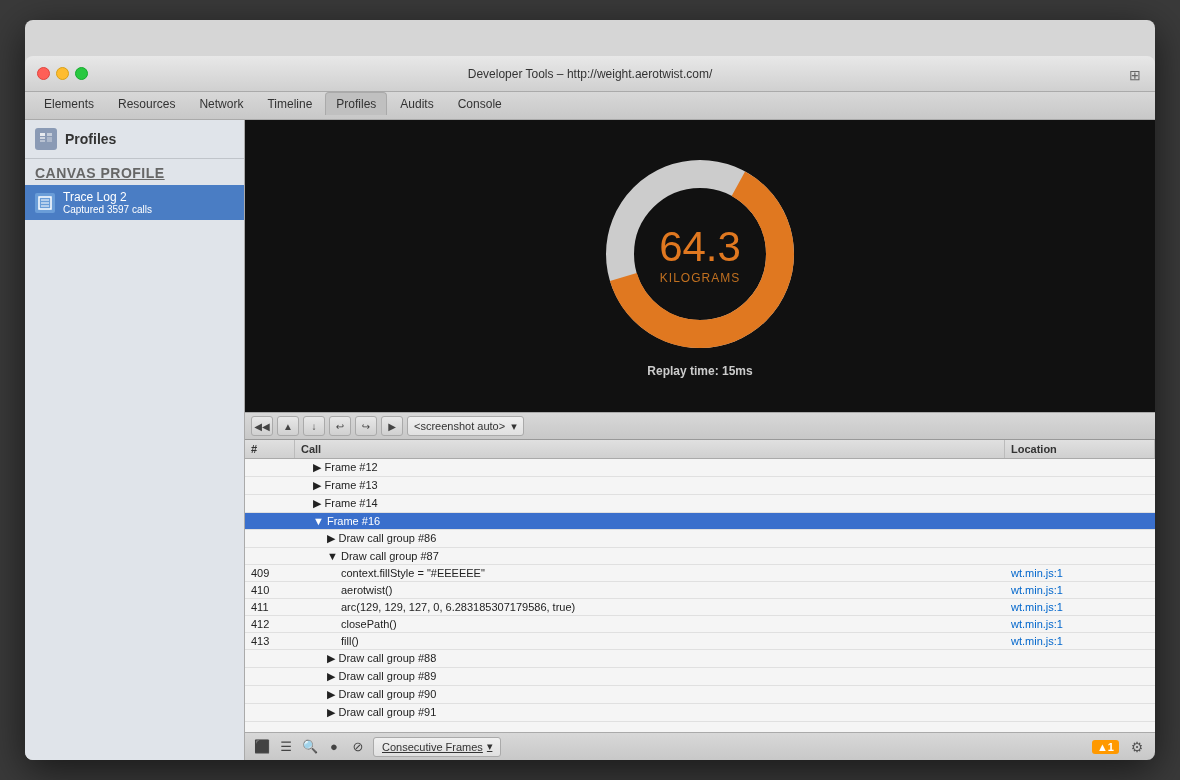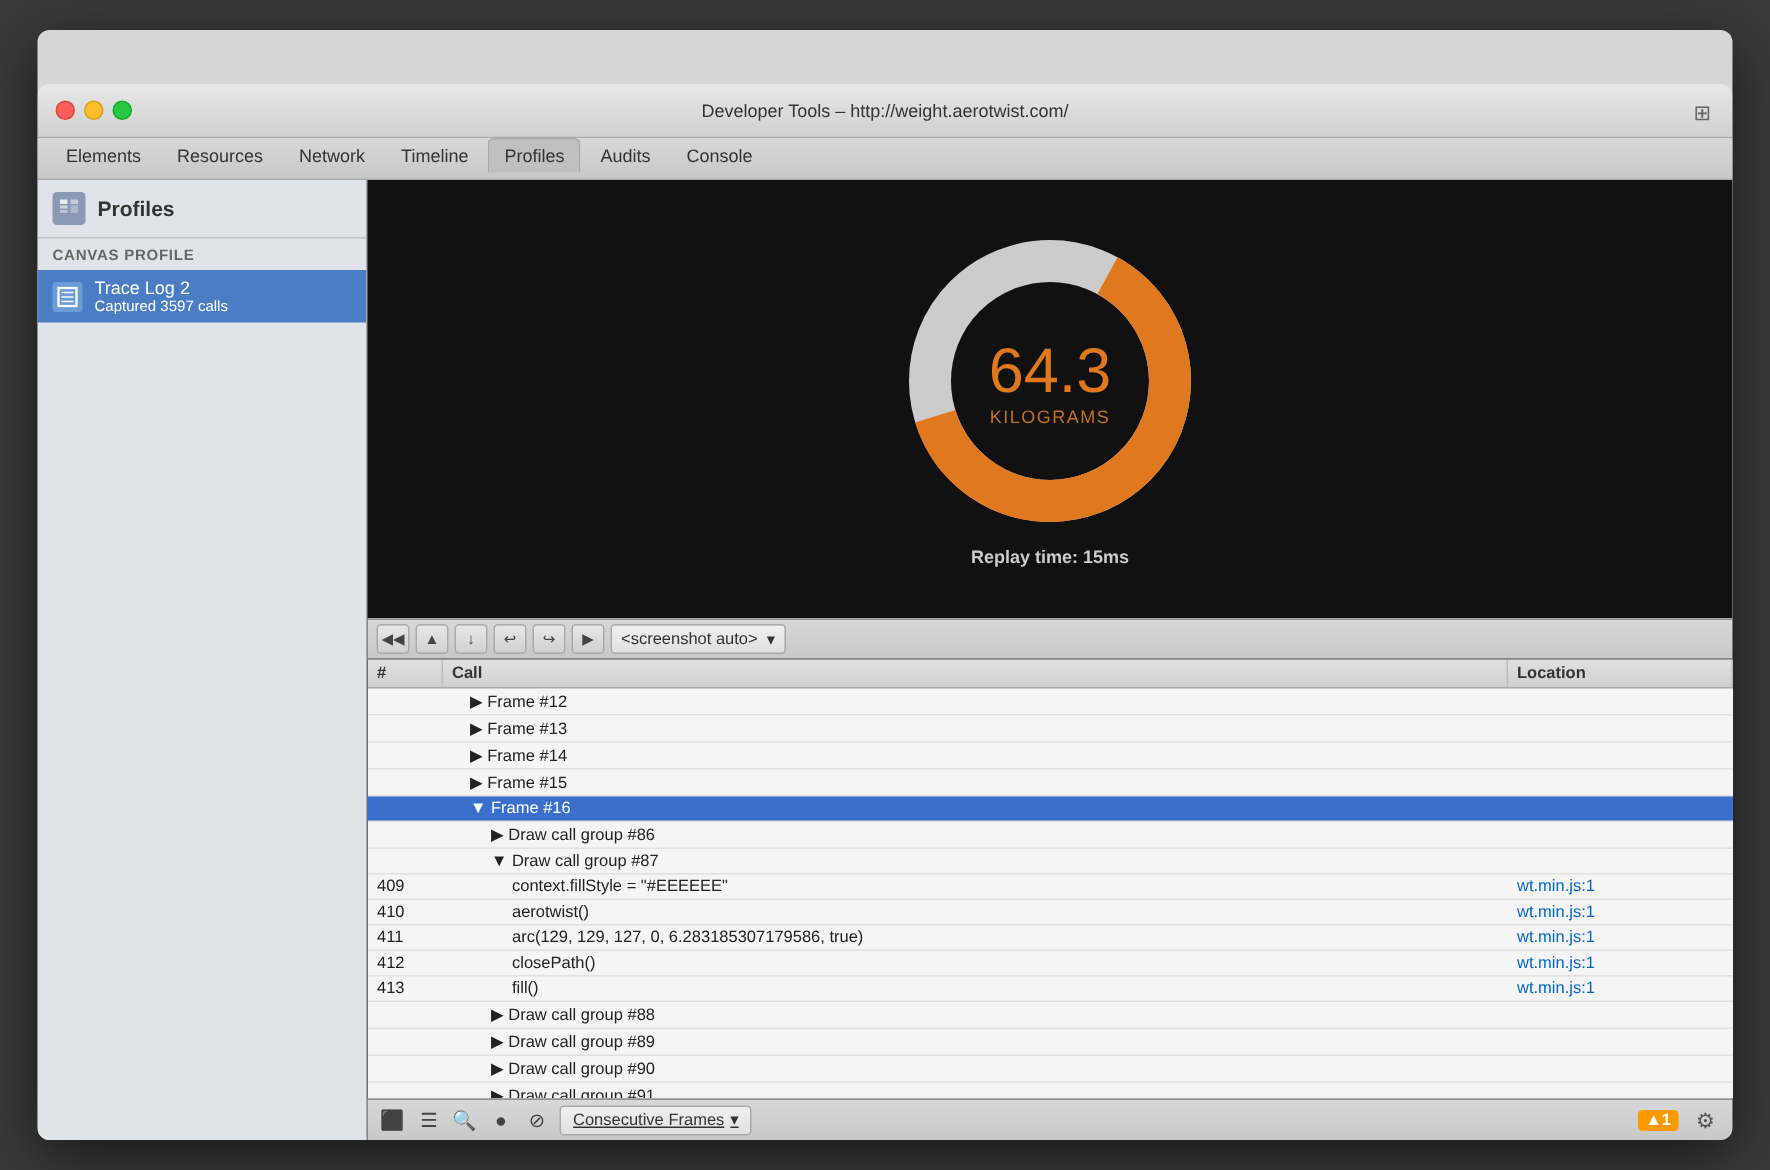--- a/index.html
+++ b/index.html
@@ -120,25 +120,26 @@
       font-size: 10px;
       color: white;
     }
     .sidebar-title {
       font-size: 14px;
       font-weight: bold;
       color: #333;
     }
     .sidebar-section-label {
       padding: 6px 10px 4px;
-      font-size: 10px;
+      font-size: 14px;
       font-weight: bold;
       color: #666;
       text-transform: uppercase;
       letter-spacing: 0.5px;
+      text-decoration: underline;
     }
     .sidebar-item {
       display: flex;
       align-items: center;
       gap: 8px;
       padding: 5px 10px;
       cursor: pointer;
     }
     .sidebar-item.selected {
       background: #4a7dc4;
@@ -468,25 +469,20 @@
           <div class="call-cell indent-1 triangle-right">Frame #13</div>
           <div class="call-cell"></div>
         </div>
 
         <div class="call-row">
           <div class="call-cell"></div>
           <div class="call-cell indent-1 triangle-right">Frame #14</div>
           <div class="call-cell"></div>
         </div>
 
-        <div class="call-row">
-          <div class="call-cell"></div>
-          <div class="call-cell indent-1 triangle-right">Frame #15</div>
-          <div class="call-cell"></div>
-        </div>
 
         <div class="call-row selected">
           <div class="call-cell"></div>
           <div class="call-cell indent-1 triangle-down">Frame #16</div>
           <div class="call-cell"></div>
         </div>
 
         <div class="call-row">
           <div class="call-cell"></div>
           <div class="call-cell indent-2 triangle-right">Draw call group #86</div>

